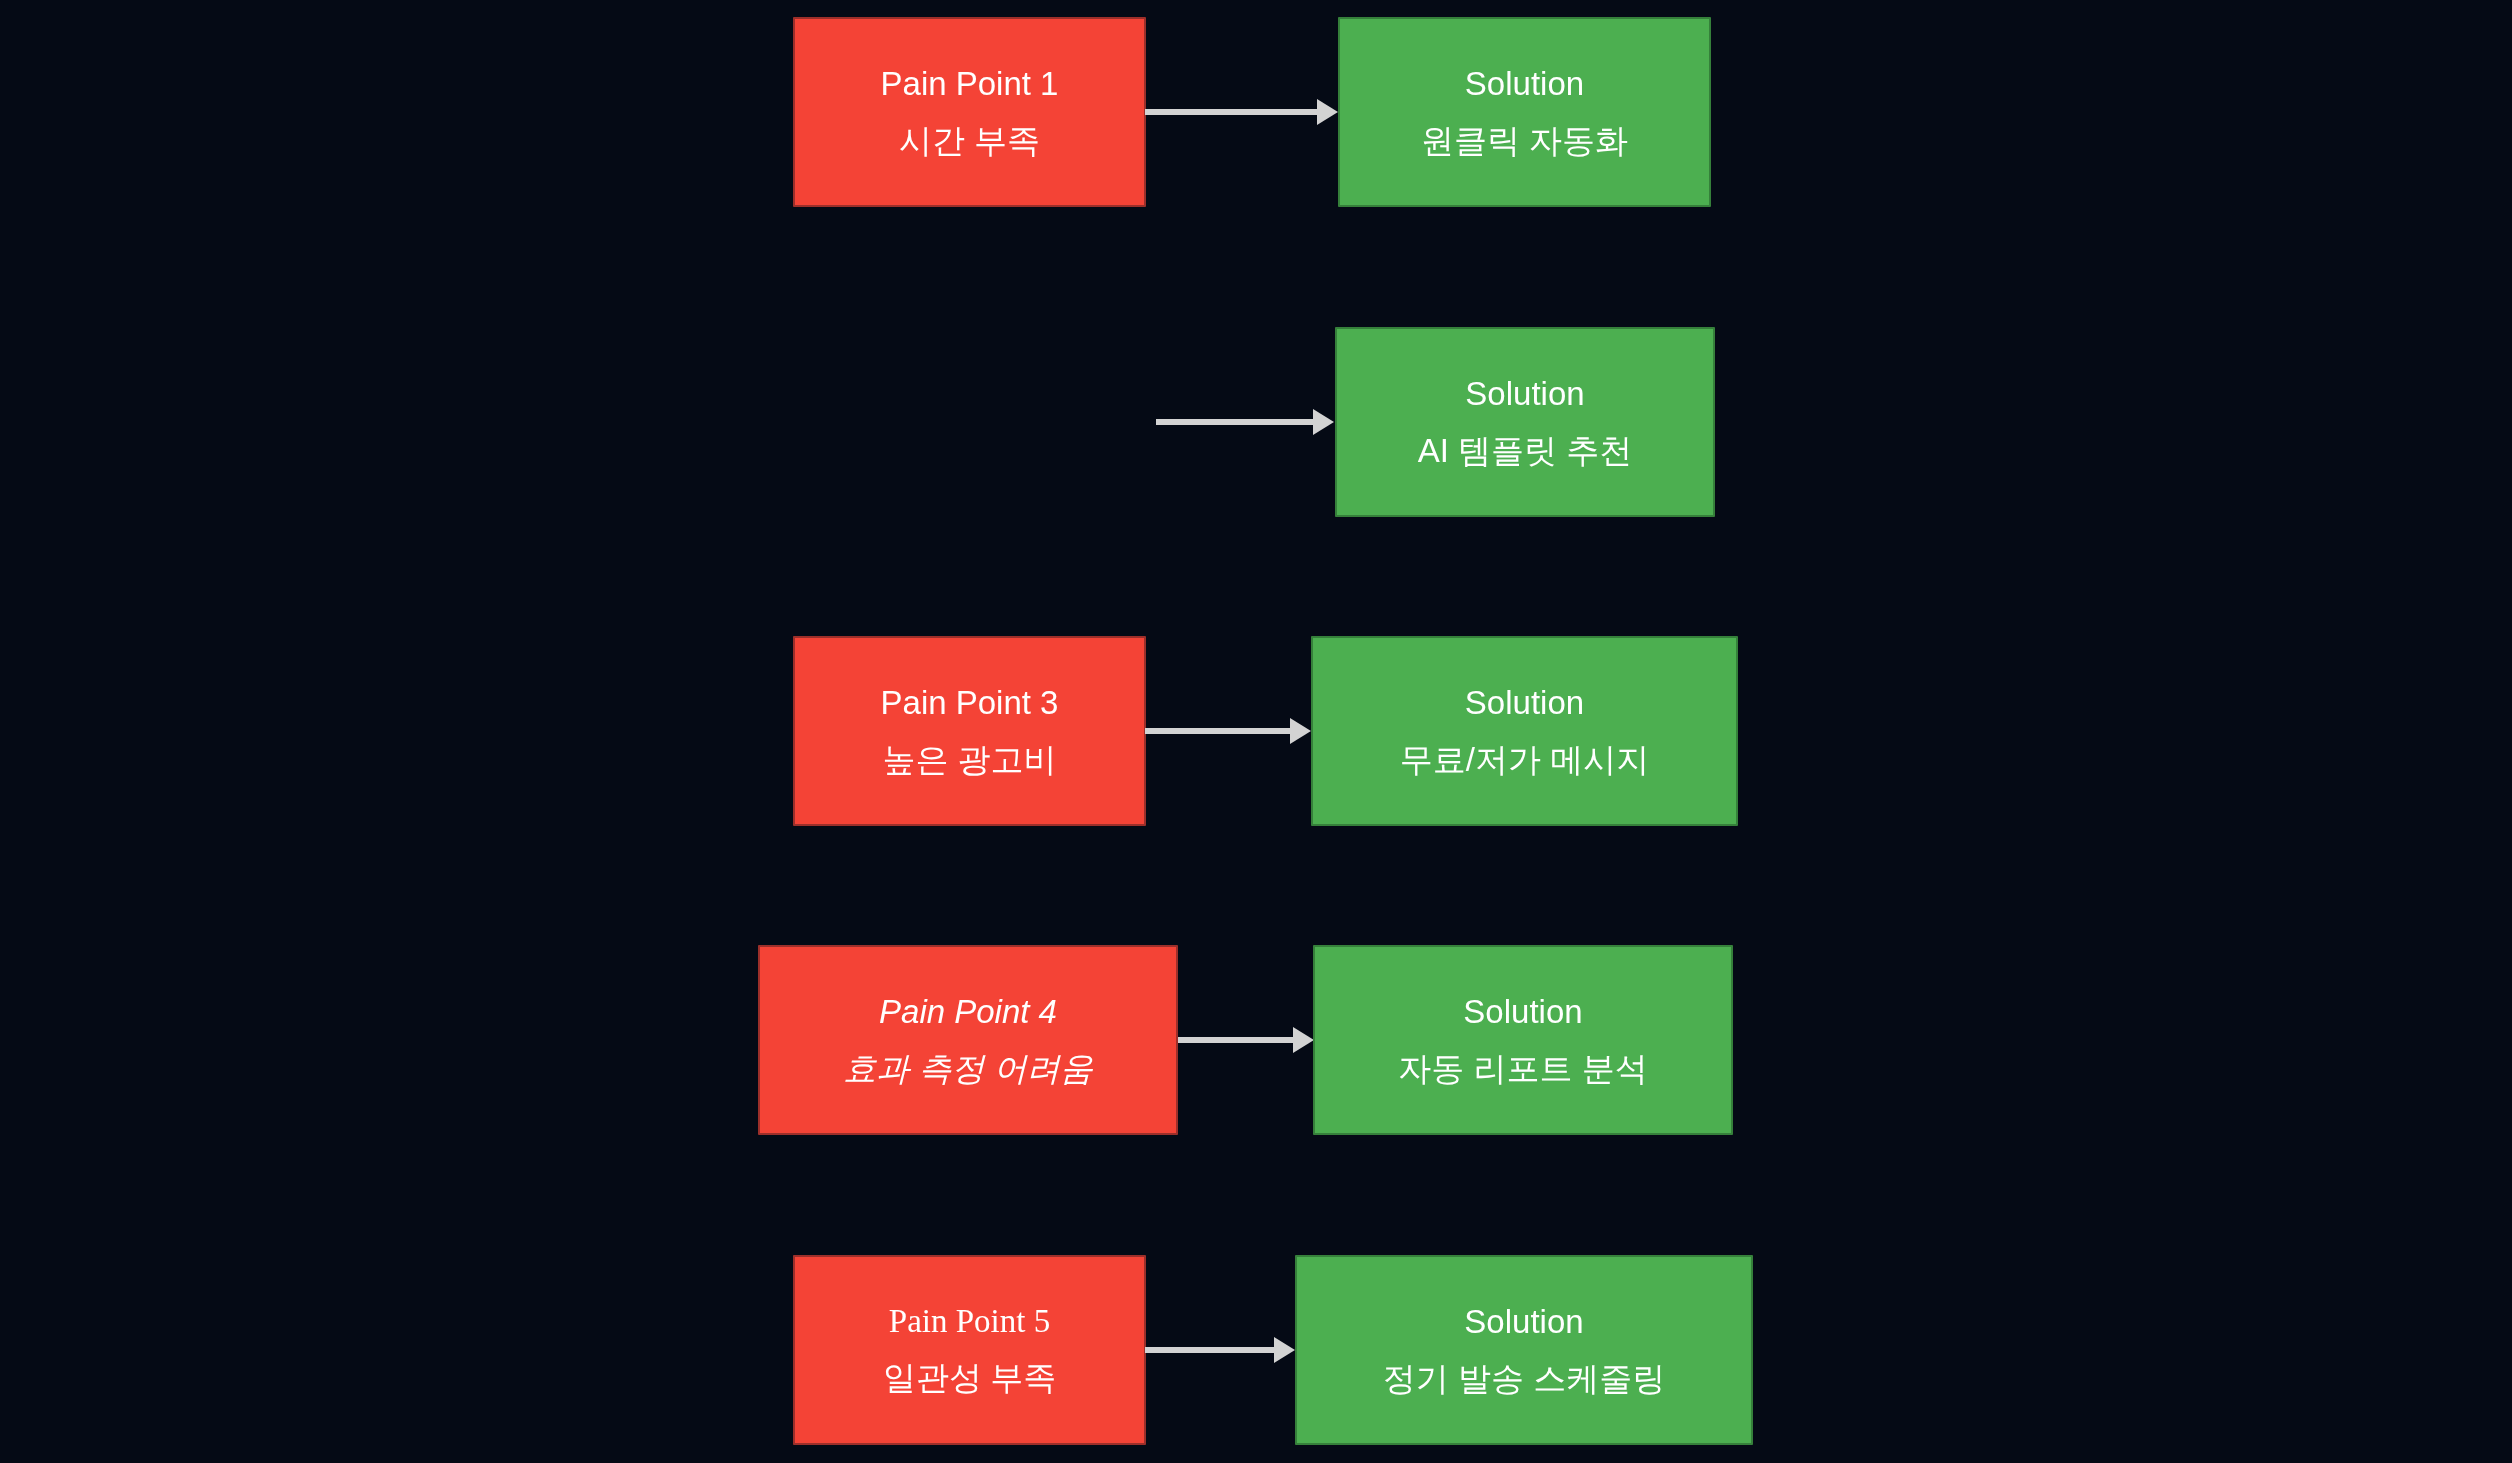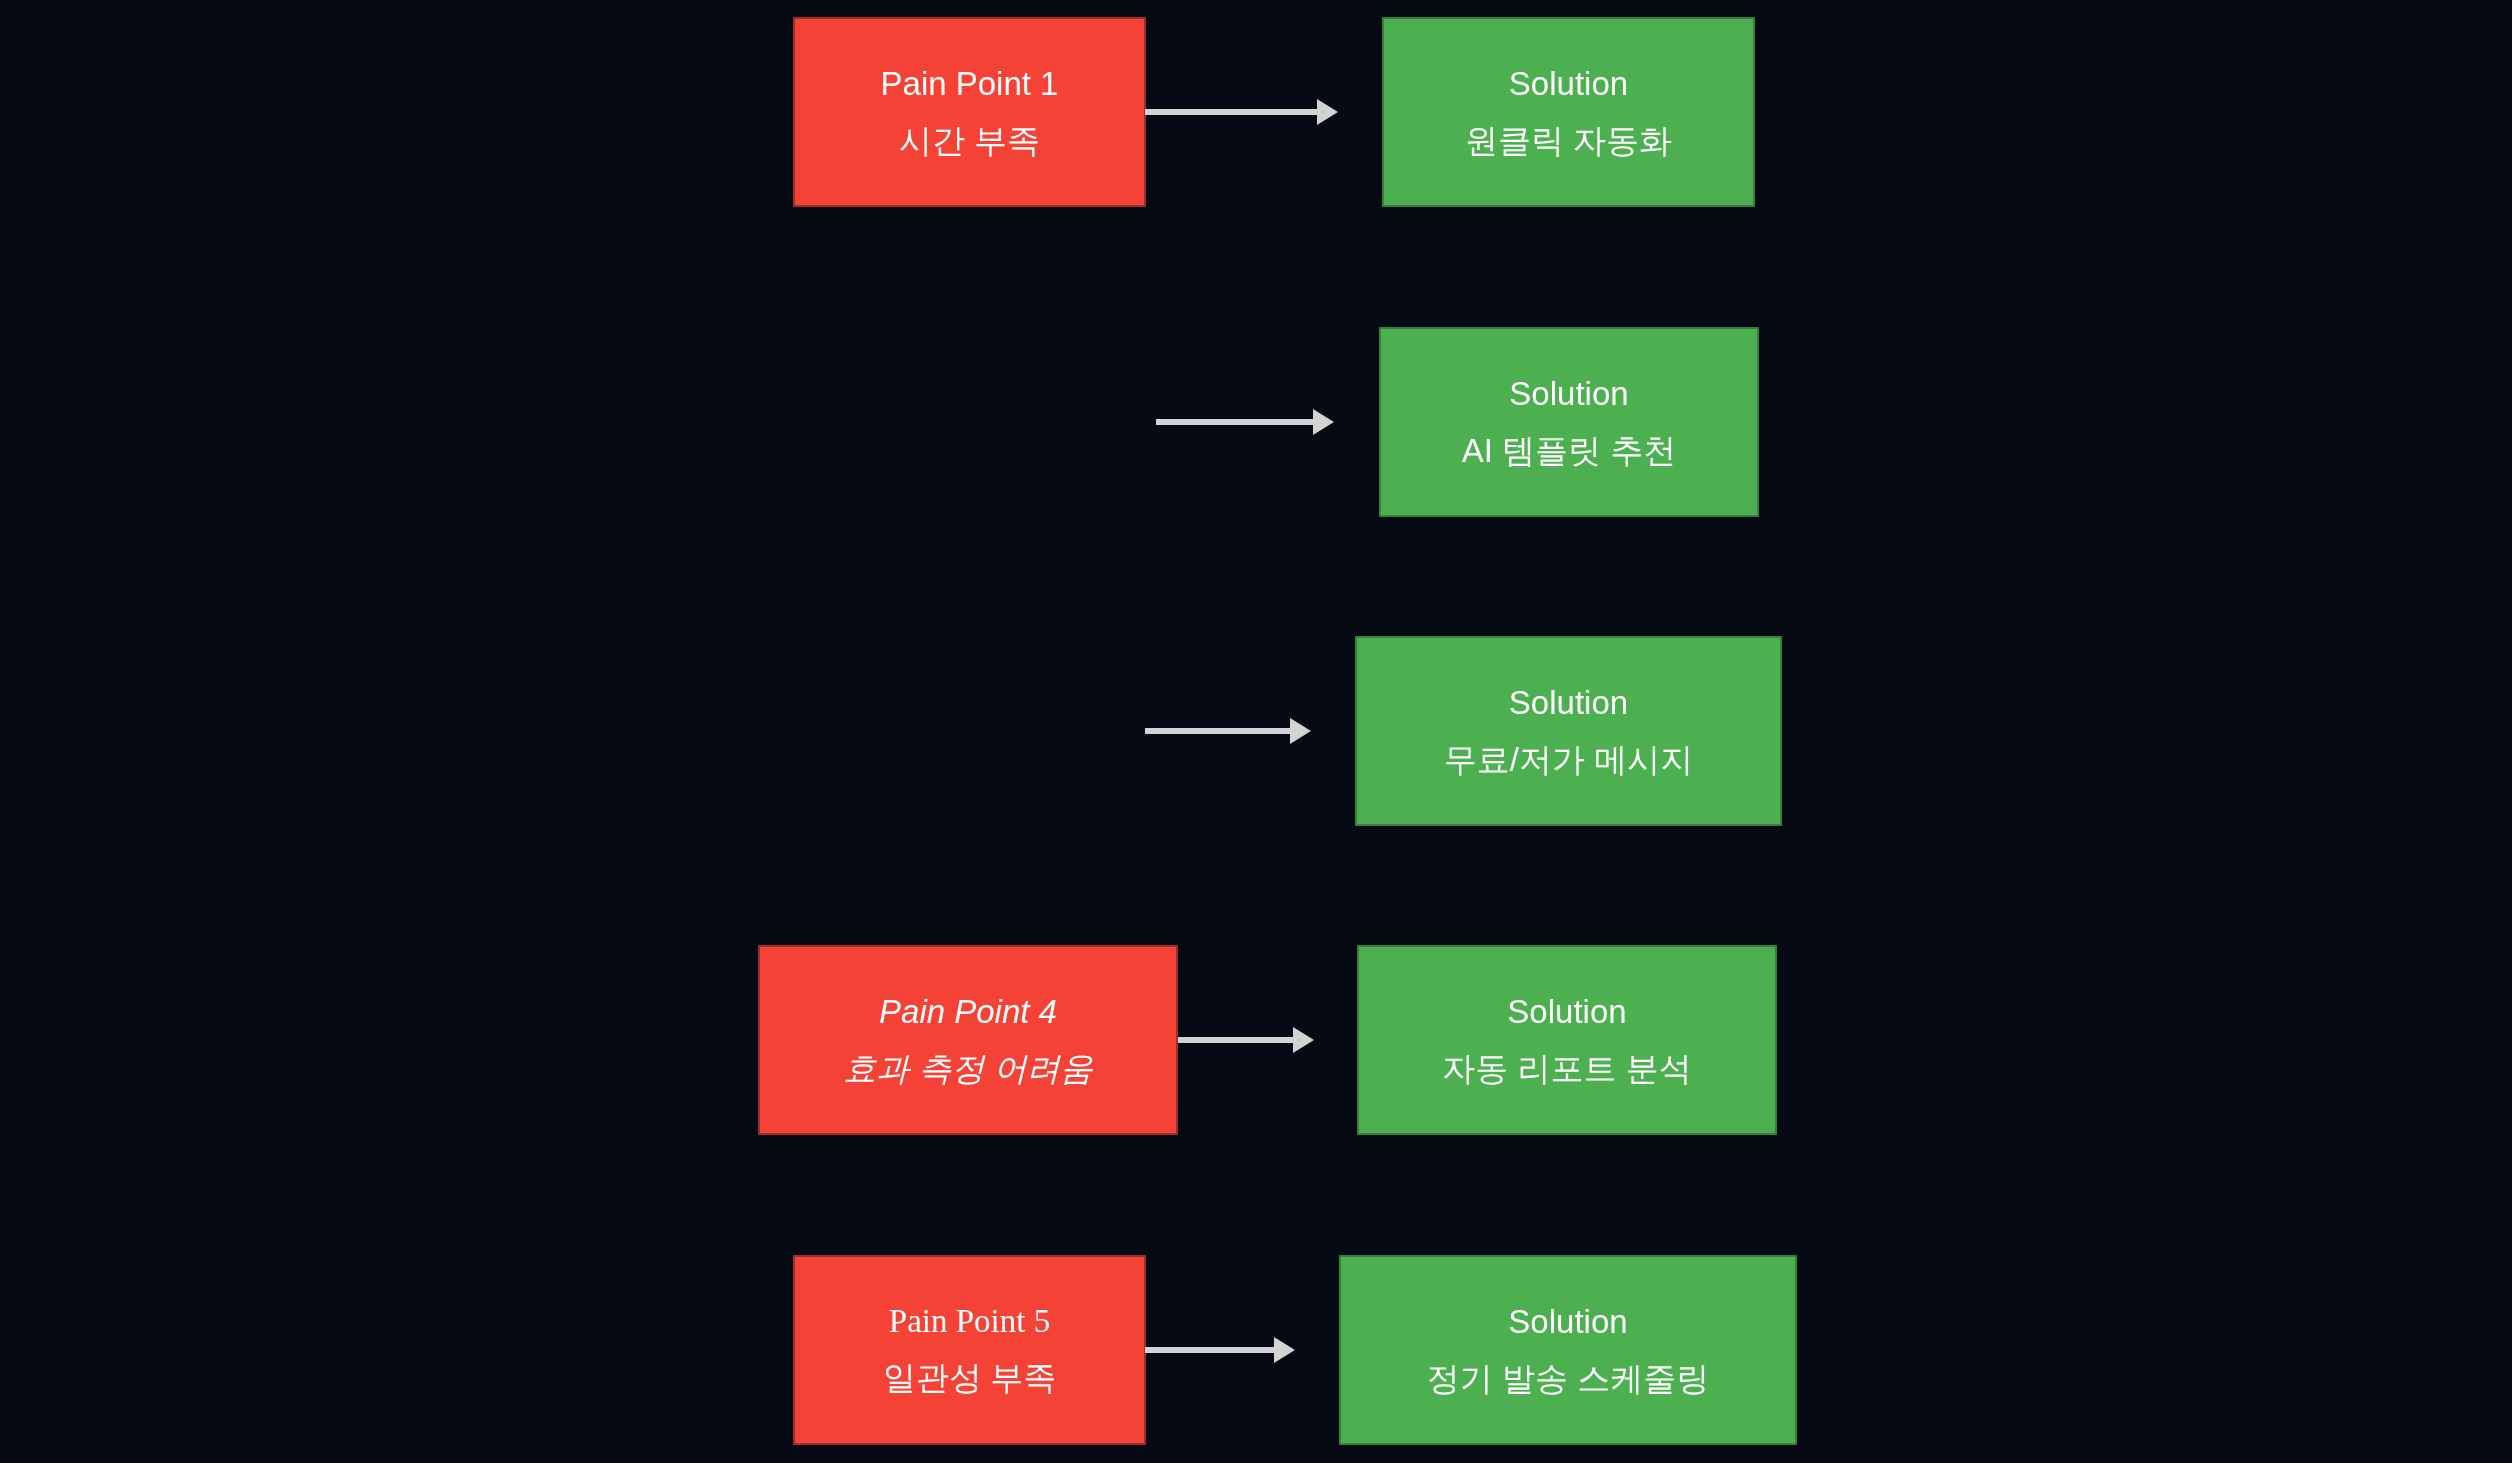--- a/index.html
+++ b/index.html
@@ -26,21 +26,21 @@
     flex-direction: column;
     align-items: center;
     justify-content: center;
     text-align: center;
     color: var(--text);
     font-size: 33px;
     line-height: 57px;
     border-radius: 0.9px;
   }
   .pain { background: var(--pain_fill); border-color: var(--pain_border); }
-  .solution { background: var(--solution_fill); border-color: var(--solution_border); margin-left: 44px; }
+  .solution { background: var(--solution_fill); border-color: var(--solution_border); }
   .arrow { position: absolute; height: 0; }
   .arrow .arrow-line {
     position: absolute; left: 0; right: 16.6px; top: -2.8px; height: 5.5px;
     background: var(--arrow);
   }
   .arrow .arrow-head {
     position: absolute; right: 0; top: -13px;
     width: 0; height: 0;
     border-top: 13px solid transparent;
     border-bottom: 13px solid transparent;
@@ -87,20 +87,24 @@
 
   <div class="arrow r2-arrow">
     <div class="arrow-line"></div>
     <div class="arrow-head"></div>
   </div>
   <div class="box solution r2-sol">
     <div>Solution</div>
     <div>AI 템플릿 추천</div>
   </div>
 
+  <div class="box pain r3-pain">
+    <div>Pain Point 3</div>
+    <div>높은 광고비</div>
+  </div>
   <div class="arrow r3-arrow">
     <div class="arrow-line"></div>
     <div class="arrow-head"></div>
   </div>
   <div class="box solution r3-sol">
     <div>Solution</div>
     <div>무료/저가 메시지</div>
   </div>
 
   <div class="box pain r4-pain">

